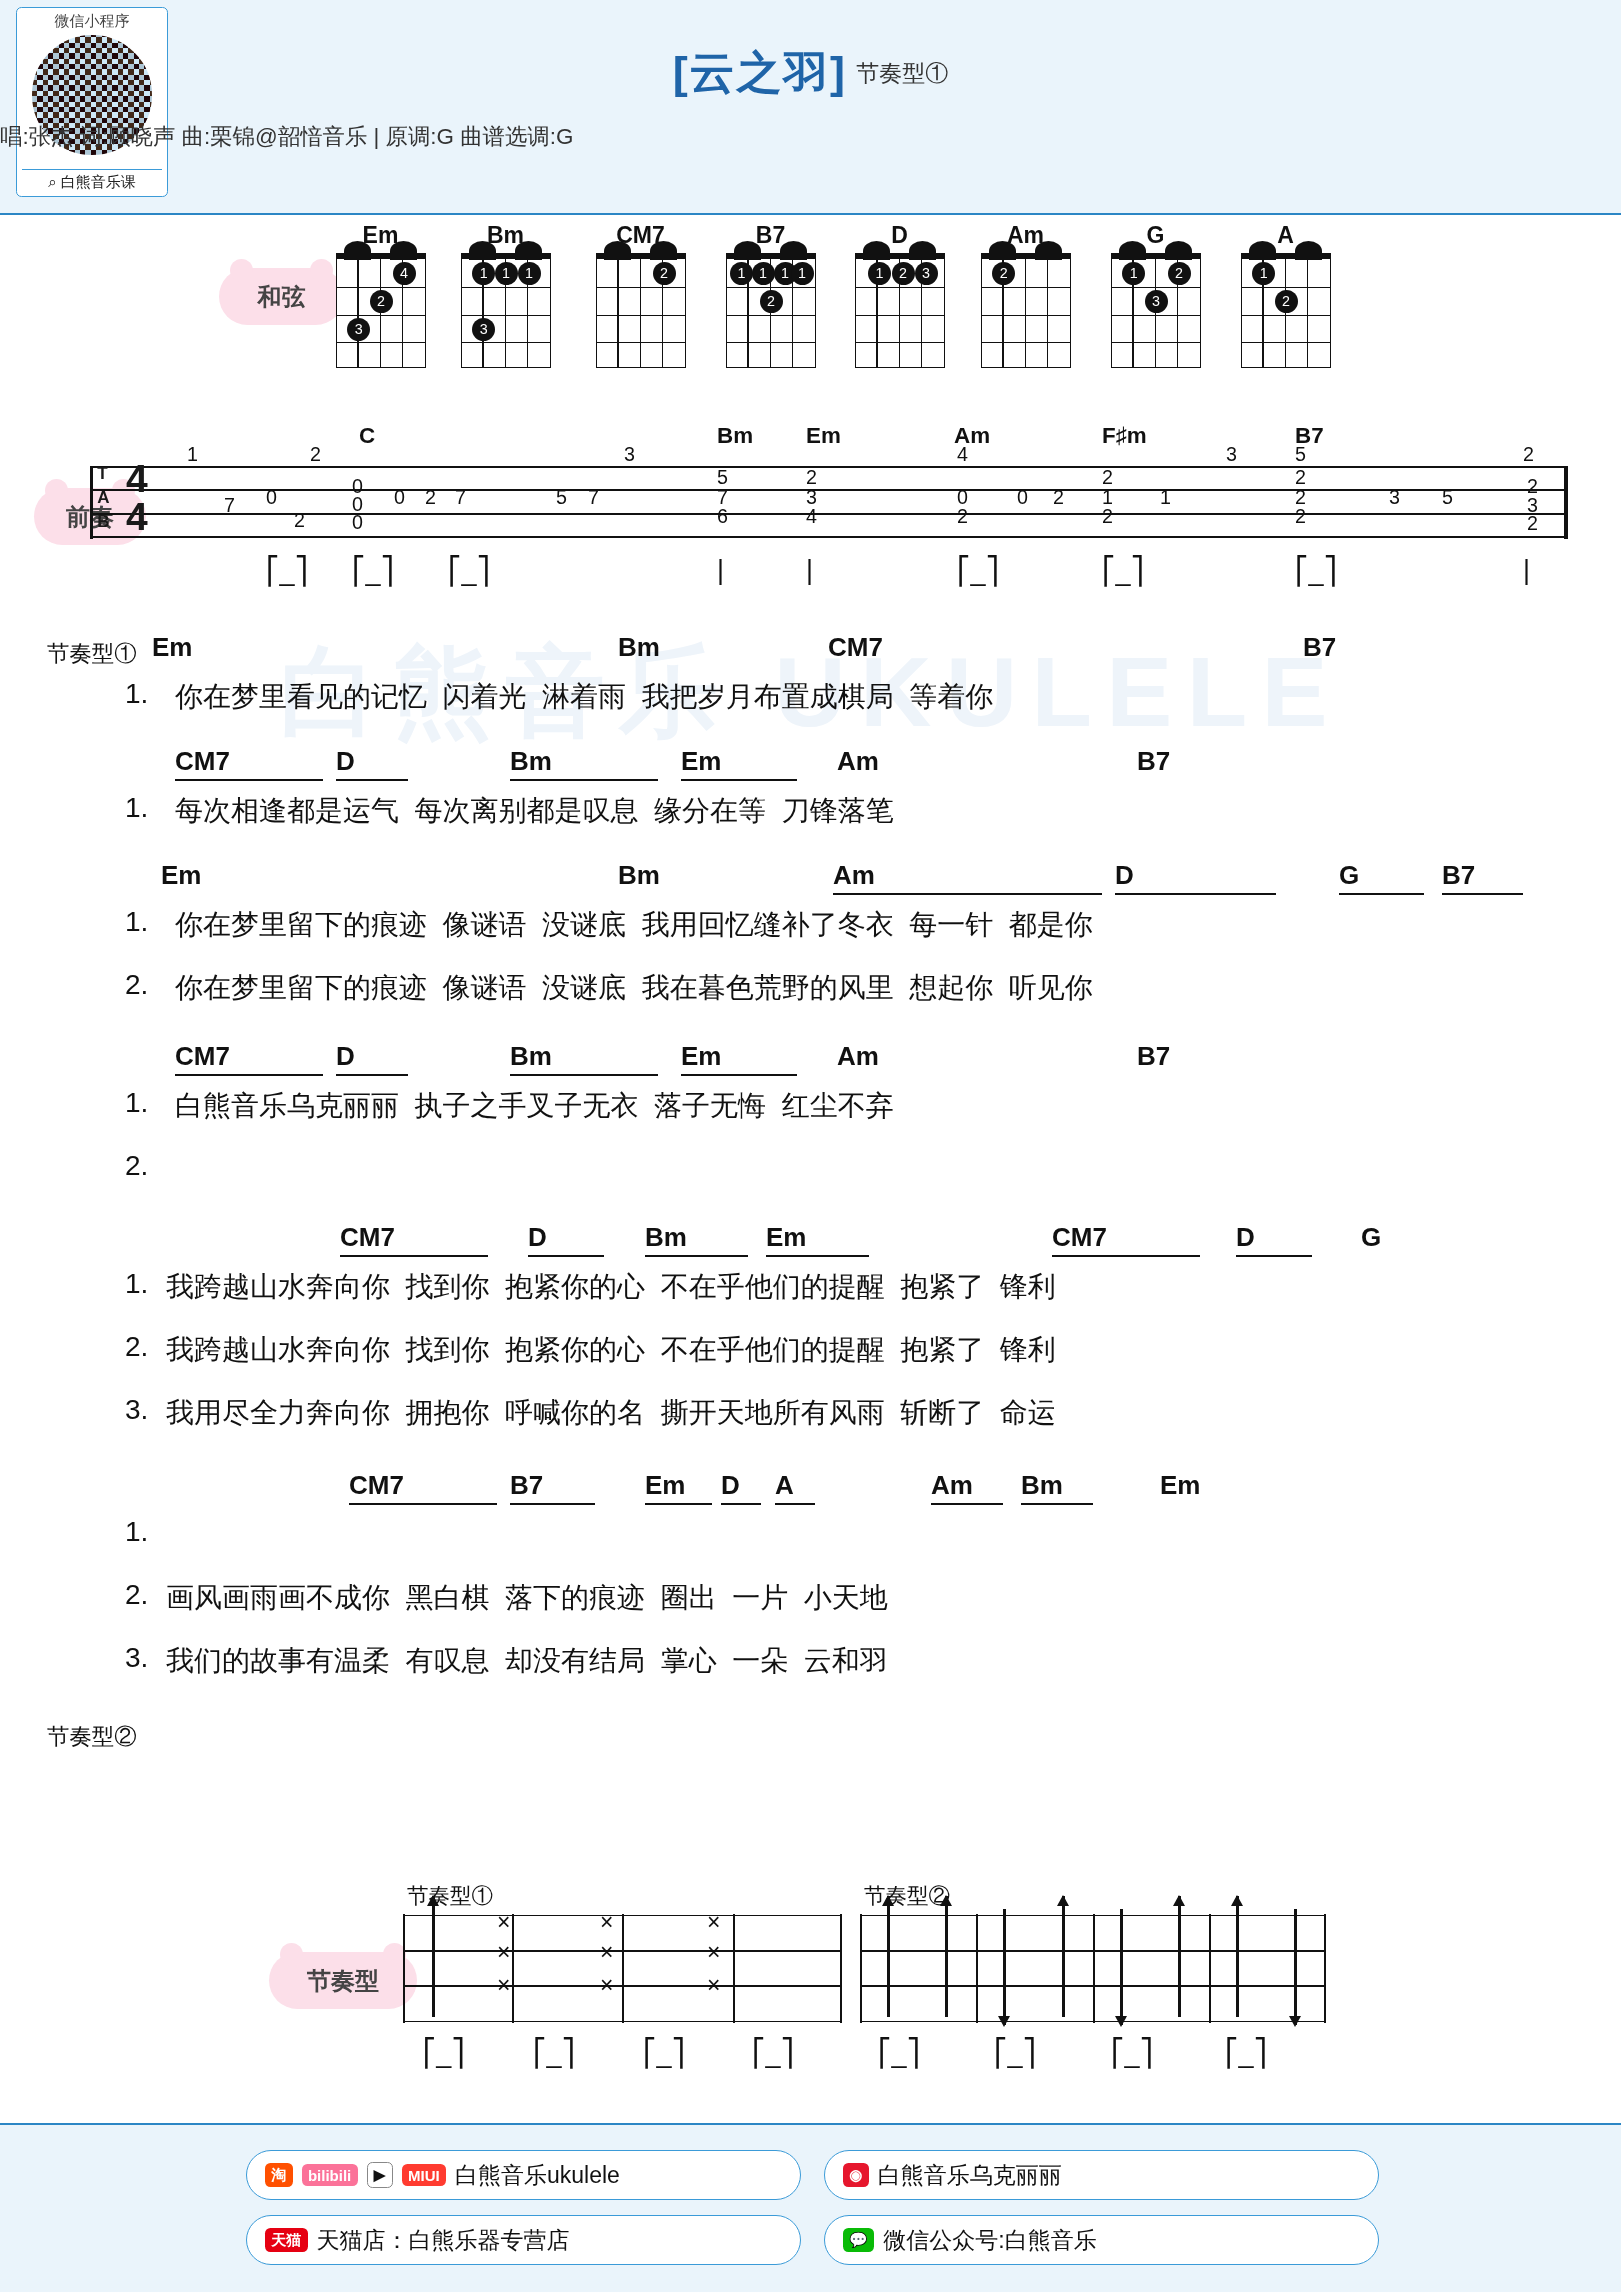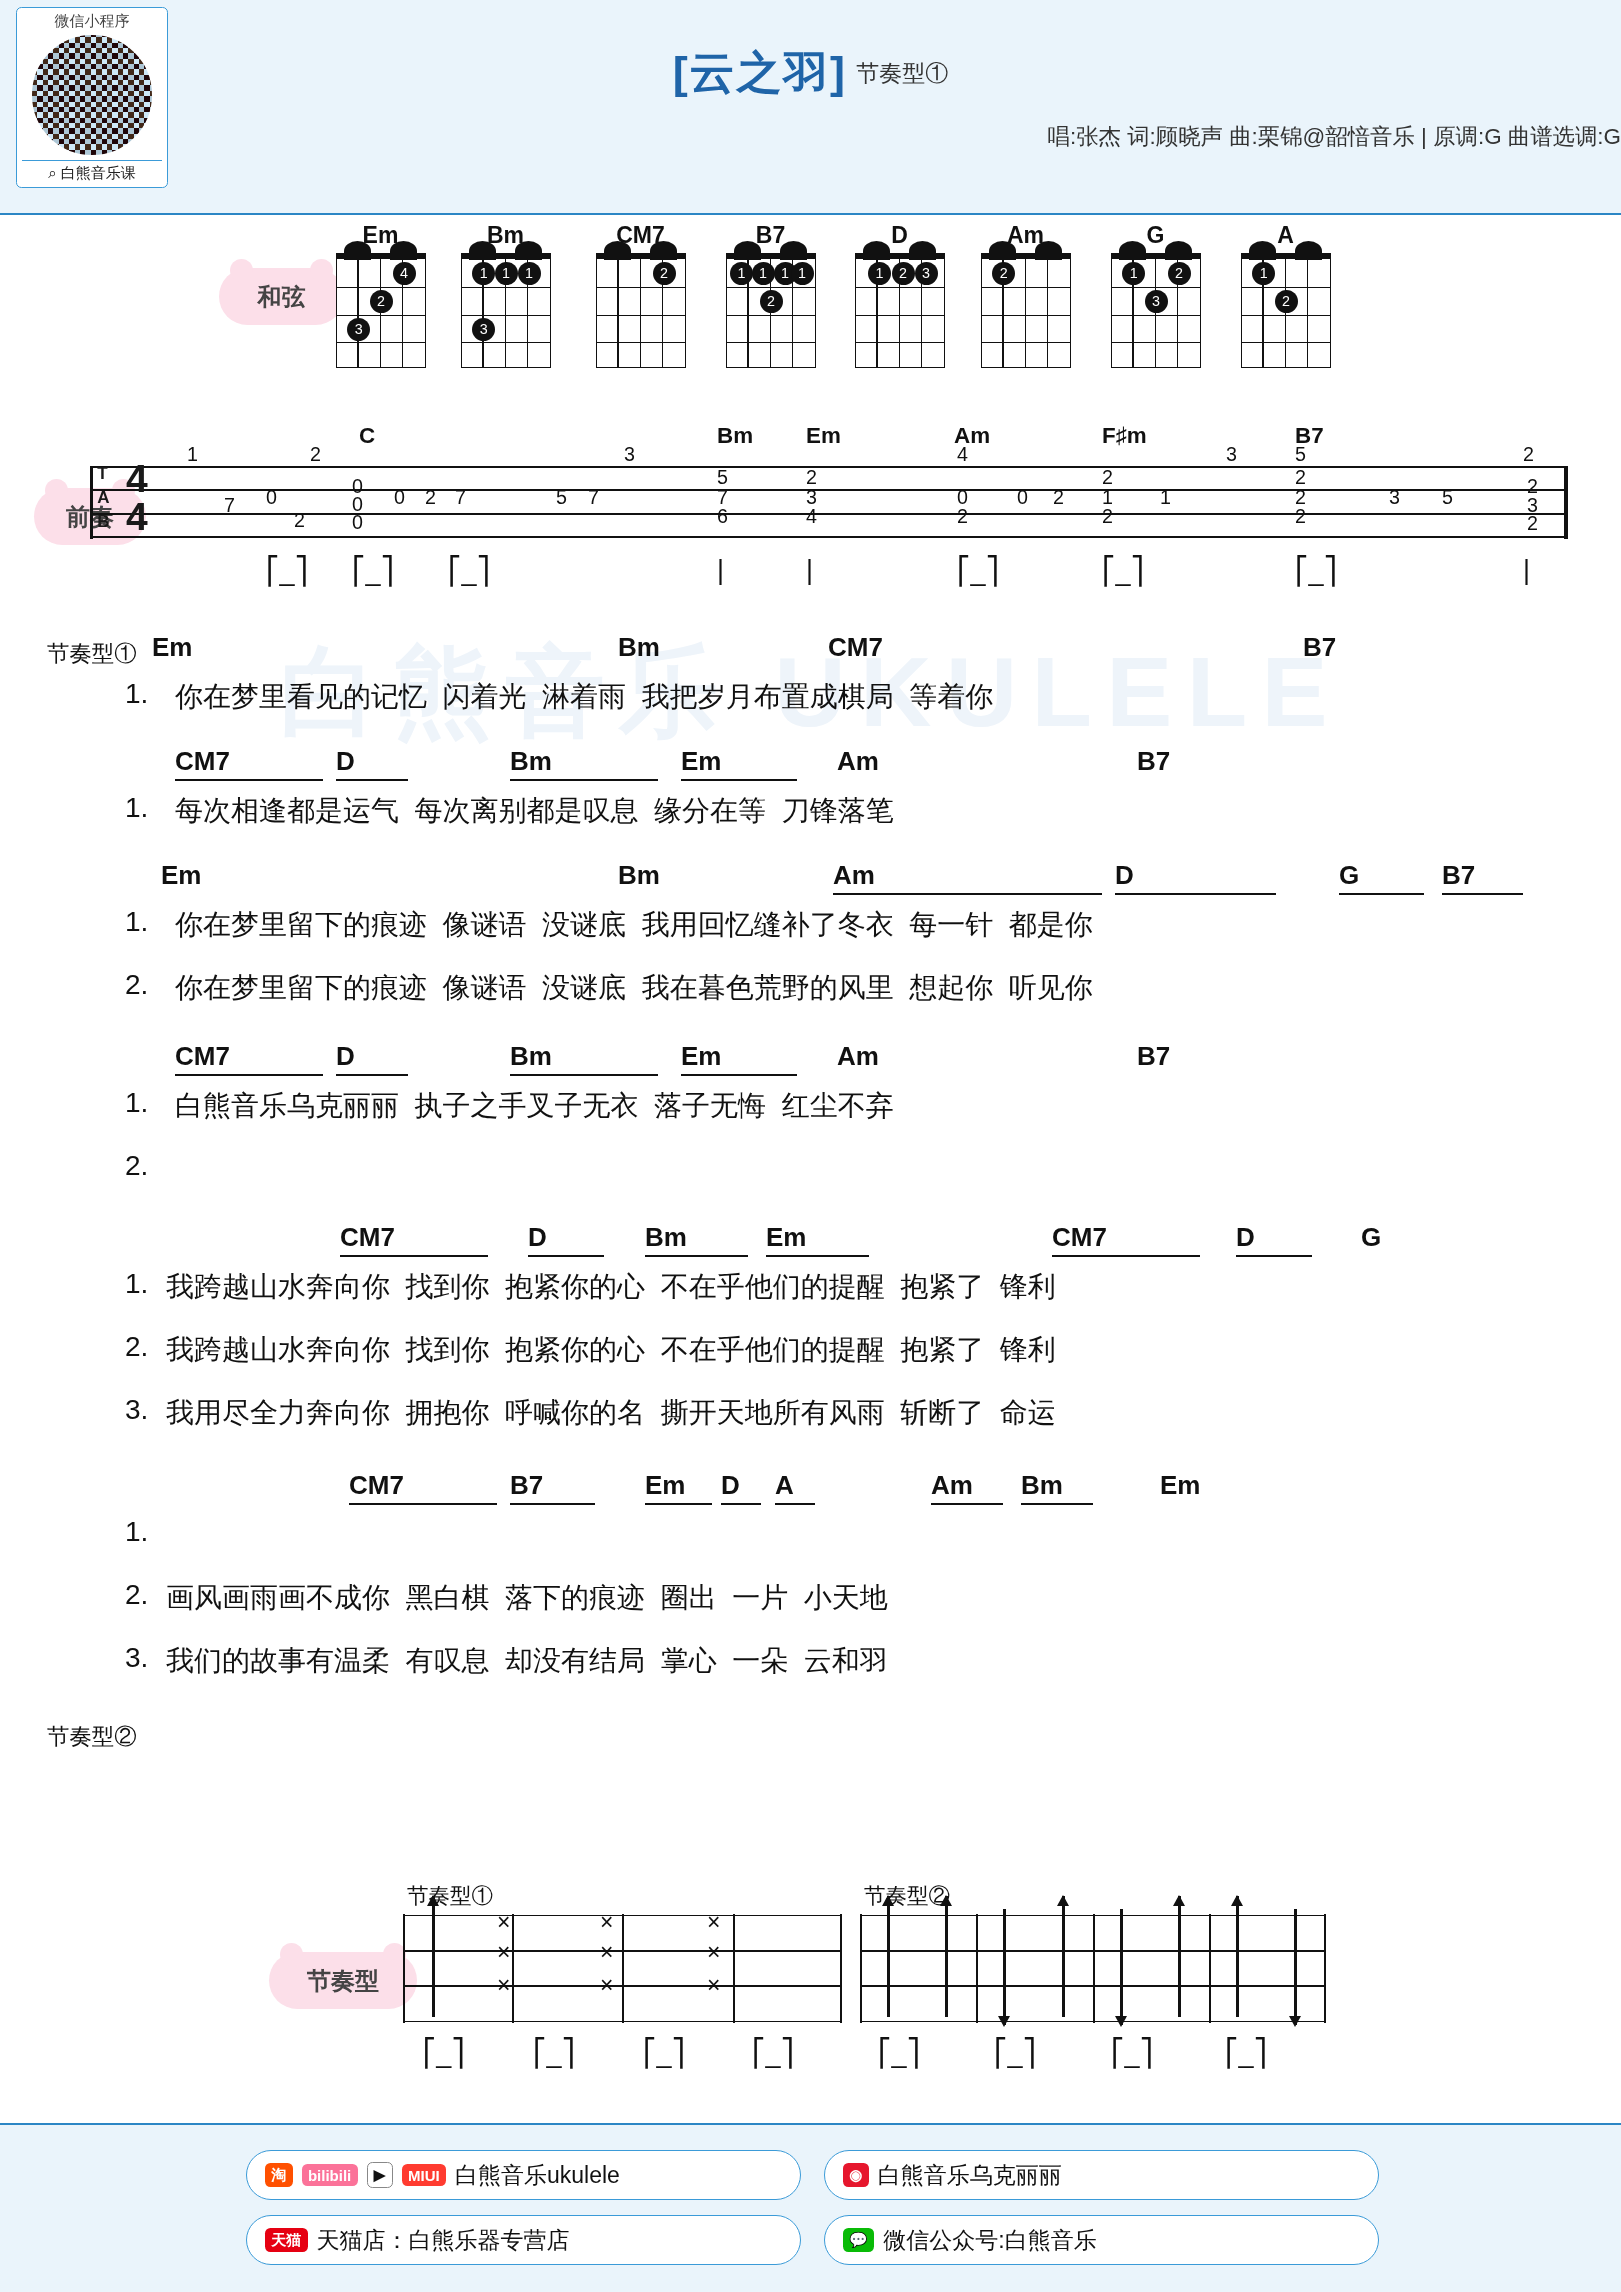--- a/index.html
+++ b/index.html
@@ -30,34 +30,34 @@
   .qr-img {
     width:124px; height:124px; margin:0 auto;
     background:
       repeating-linear-gradient(0deg,#111 0 5.4px,#fff 5.4px 10.7px),
       repeating-linear-gradient(90deg,#111 0 5.4px,#fff 5.4px 10.7px);
     background-blend-mode:difference;
     border:2.7px solid #fff;
   }
   .qr-img.round { border-radius:50%; background-color:#cfe8f7; }
   .qr-foot {
-    margin-top:3px; font-size:15px; color:#222;
+    margin-top:12px; font-size:15px; color:#222;
     border-top:1.8px solid #3b9bd8; padding-top:2.7px;
   }
   .title-wrap { position:absolute; left:0; right:0; top:43px; text-align:center; }
   .song-title {
     font-size:45px; font-weight:bold; color:#1f64a8;
     letter-spacing:1.8px; display:inline-block; vertical-align:middle;
   }
   .song-sub {
     font-size:23px; color:#333; display:inline-block;
     vertical-align:middle; margin-left:5.4px;
   }
   .credits {
-    position:absolute; left:0; right:0; top:121px; text-align:right;
+    position:absolute; left:0; right:0; top:121px; text-align:left;
     font-size:22.4px; color:#333;
   }
 
   
   .pink-label {
     position:absolute; background:#fcdfe9; color:#444;
     border-radius:36px; font-size:24px; text-align:center;
     padding:12.5px 16px; font-weight:bold;
   }
   .pink-label::before, .pink-label::after {

